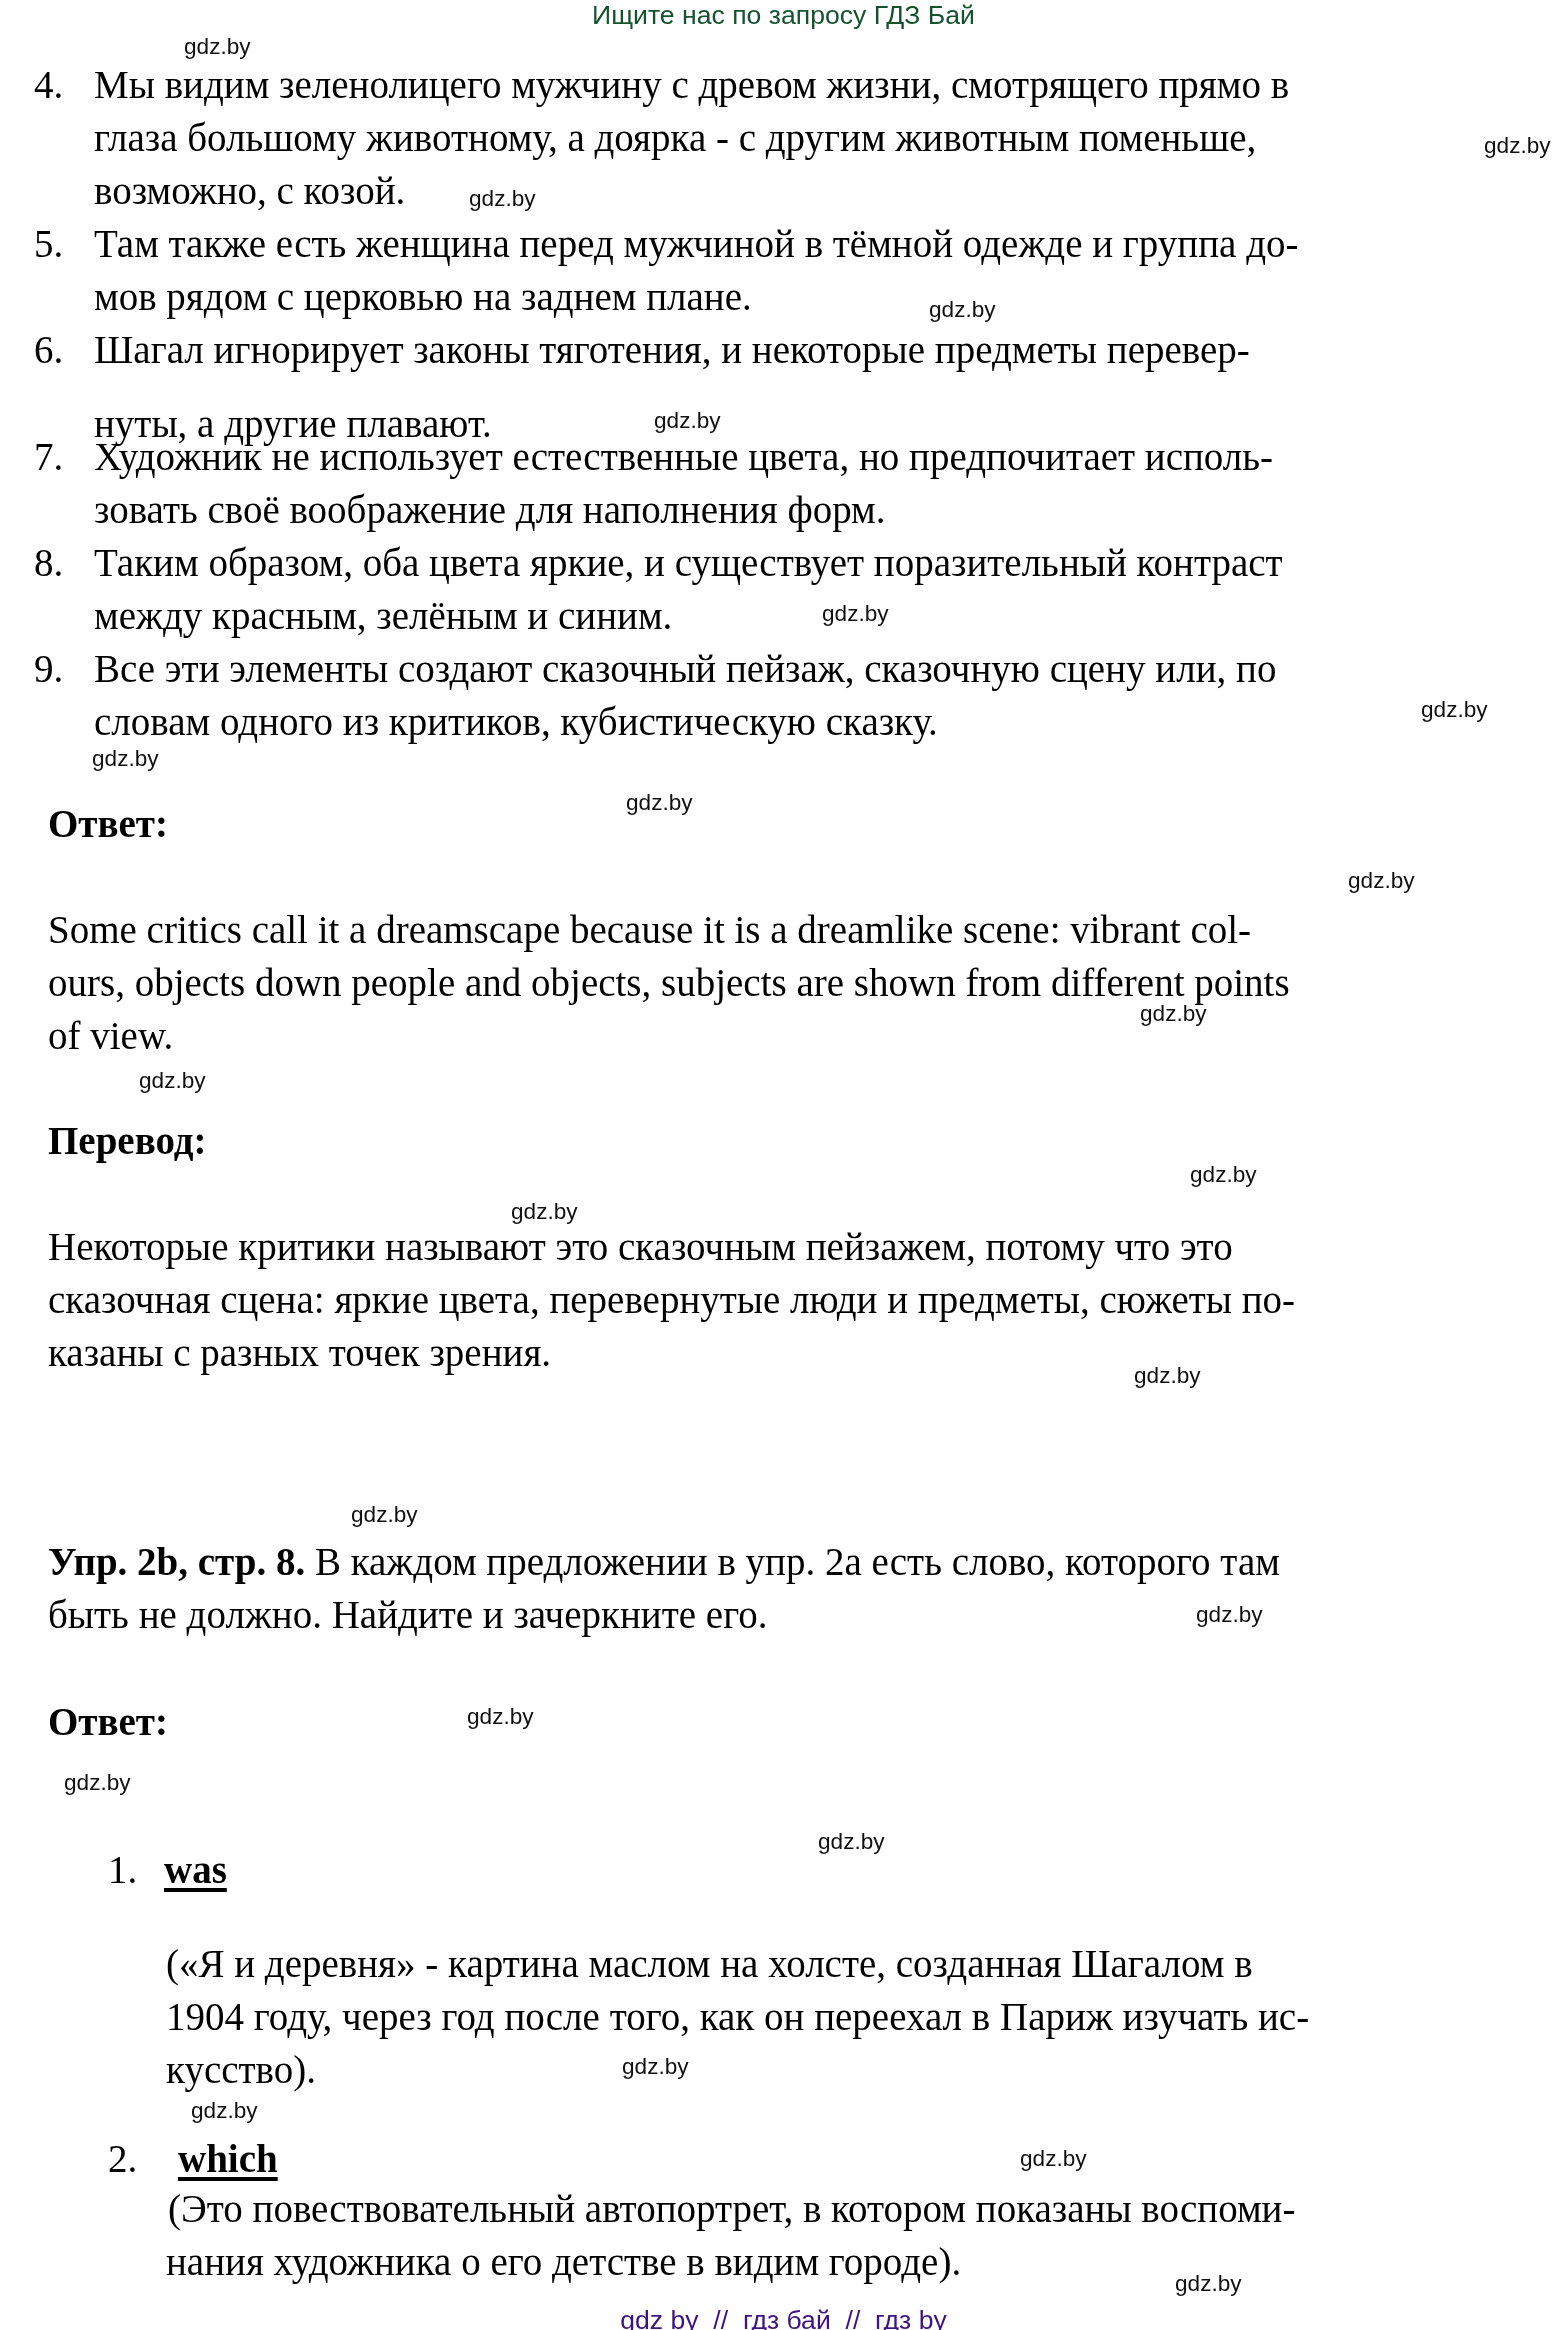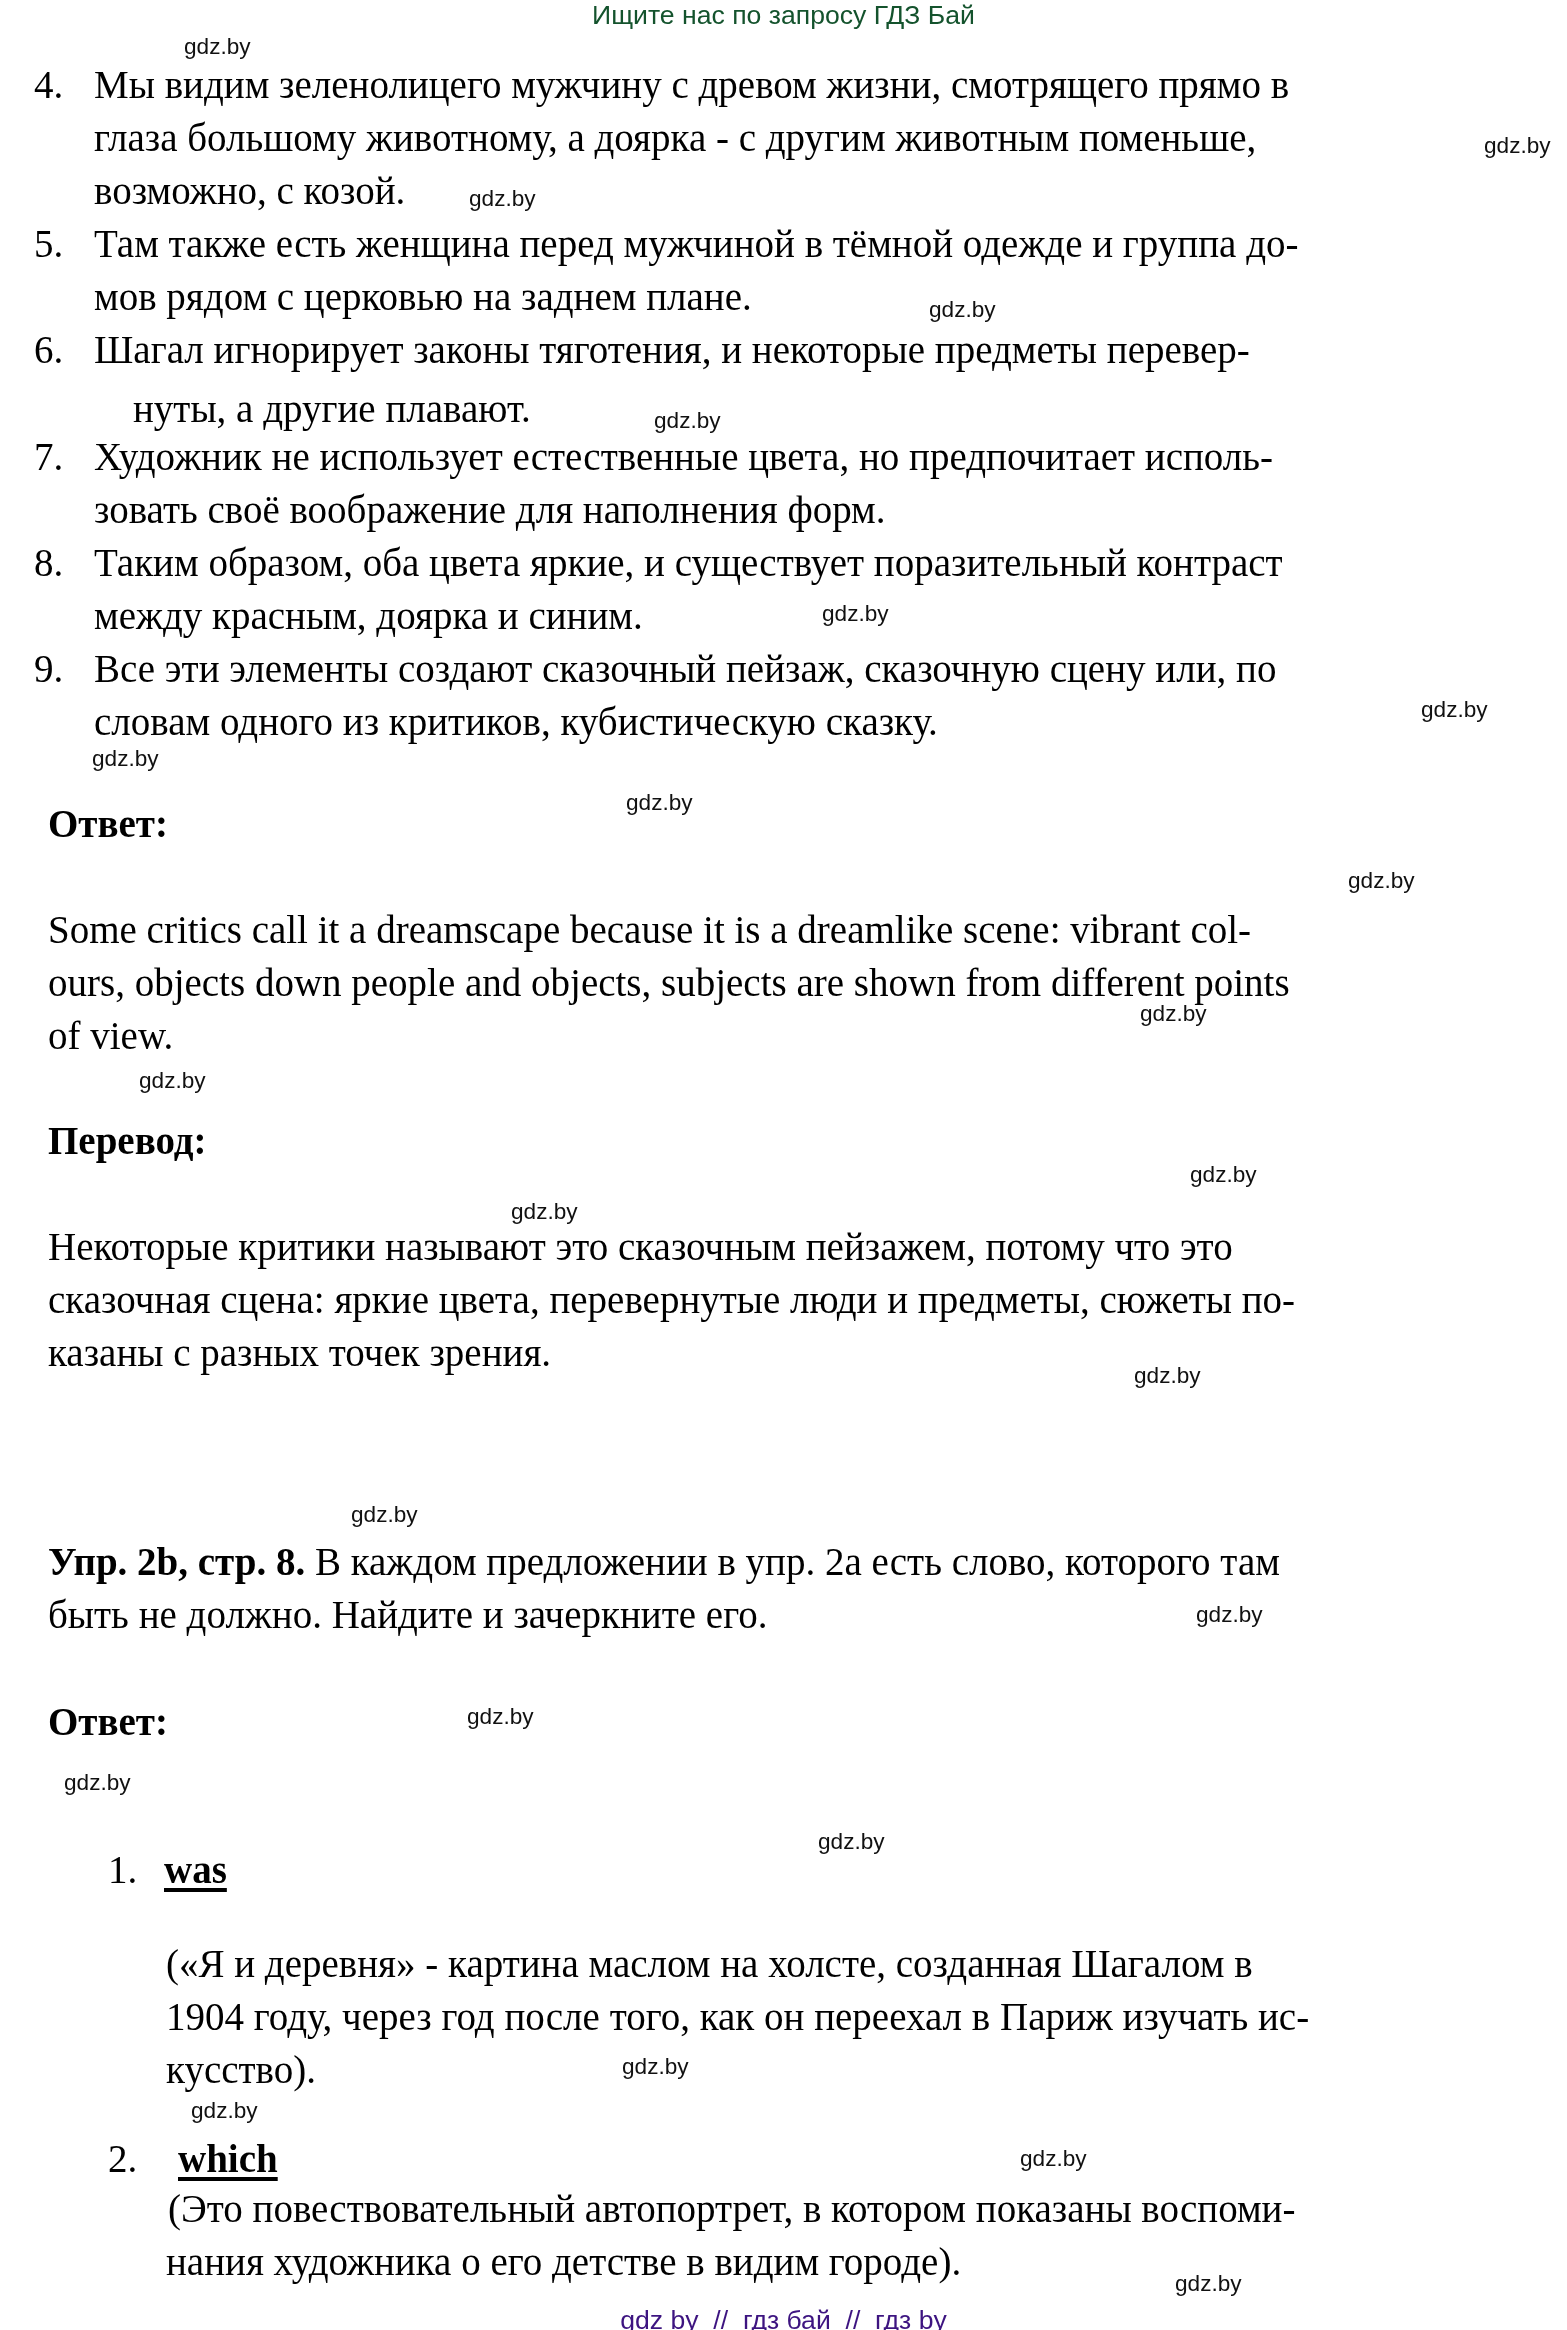--- a/index.html
+++ b/index.html
@@ -28,30 +28,30 @@
 <div class="line serif" style="left:94px; top:164px;">возможно, с козой.</div>
 <div class="wm sans" style="left:469px; top:186px;">gdz.by</div>
 
 <div class="num serif" style="left:34px; top:217px;">5.</div>
 <div class="line serif" style="left:94px; top:217px;">Там также есть женщина перед мужчиной в тёмной одежде и группа до-</div>
 <div class="line serif" style="left:94px; top:270px;">мов рядом с церковью на заднем плане.</div>
 <div class="wm sans" style="left:929px; top:297px;">gdz.by</div>
 
 <div class="num serif" style="left:34px; top:323px;">6.</div>
 <div class="line serif" style="left:94px; top:323px;">Шагал игнорирует законы тяготения, и некоторые предметы перевер-</div>
-<div class="line serif" style="left:94px; top:382px;margin-left:39px;">нуты, а другие плавают.</div>
+<div class="line serif" style="left:94px; top:397px;">нуты, а другие плавают.</div>
 <div class="wm sans" style="left:654px; top:408px;">gdz.by</div>
 
 <div class="num serif" style="left:34px; top:430px;">7.</div>
 <div class="line serif" style="left:94px; top:430px;">Художник не использует естественные цвета, но предпочитает исполь-</div>
 <div class="line serif" style="left:94px; top:483px;">зовать своё воображение для наполнения форм.</div>
 
 <div class="num serif" style="left:34px; top:536px;">8.</div>
 <div class="line serif" style="left:94px; top:536px;">Таким образом, оба цвета яркие, и существует поразительный контраст</div>
-<div class="line serif" style="left:94px; top:589px;">между красным, доярка и синим.</div>
+<div class="line serif" style="left:94px; top:589px;">между красным, зелёным и синим.</div>
 <div class="wm sans" style="left:822px; top:601px;">gdz.by</div>
 
 <div class="num serif" style="left:34px; top:642px;">9.</div>
 <div class="line serif" style="left:94px; top:642px;">Все эти элементы создают сказочный пейзаж, сказочную сцену или, по</div>
 <div class="wm sans" style="left:1421px; top:697px;">gdz.by</div>
 <div class="line serif" style="left:94px; top:695px;">словам одного из критиков, кубистическую сказку.</div>
 <div class="wm sans" style="left:92px; top:746px;">gdz.by</div>
 
 <div class="wm sans" style="left:626px; top:790px;">gdz.by</div>
 <div class="heading serif" style="left:48px; top:797px;">Ответ:</div>

